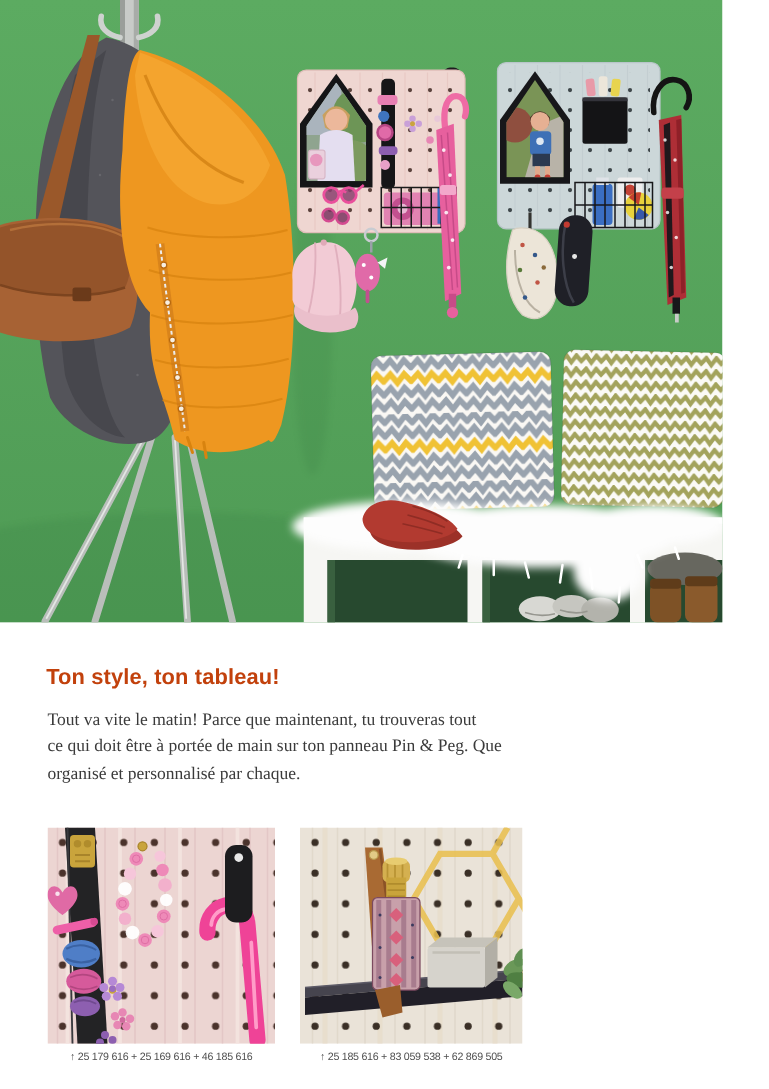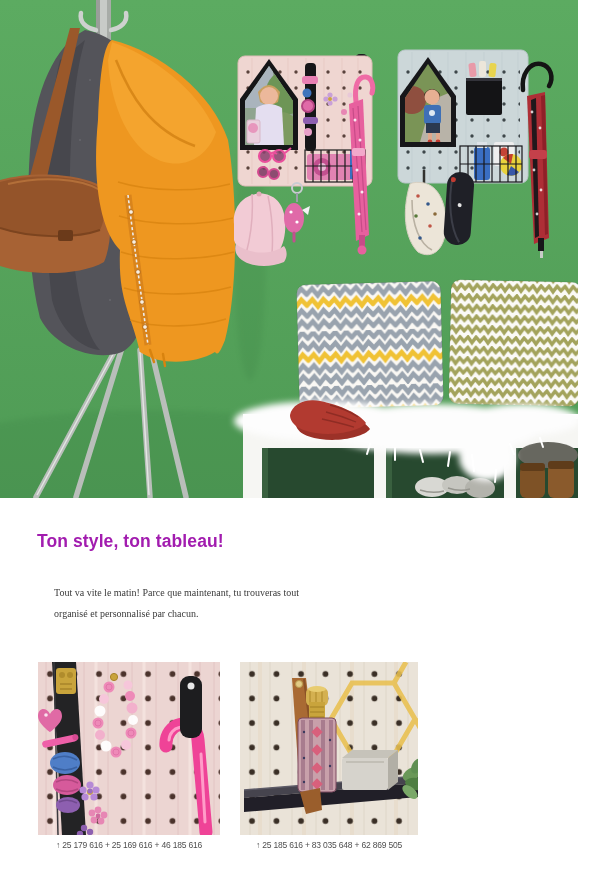--- a/index.html
+++ b/index.html
@@ -2,23 +2,23 @@
 <html><head>
 <meta charset="utf-8">
 <style>
   html,body{margin:0;padding:0;background:#ffffff;}
   body{width:615px;height:871px;font-family:"Liberation Sans",sans-serif;}
   .page{position:relative;width:615px;height:871px;background:#fff;overflow:hidden;}
   .hero{position:absolute;left:0;top:0;width:578px;height:498px;margin:0;}
   .hero svg{display:block;}
   .section-heading{position:absolute;left:37px;top:531px;margin:0;
     font-family:"Liberation Sans",sans-serif;font-weight:bold;font-size:17.5px;
-    letter-spacing:.1px;color:#a21caf;}
-  .intro{position:absolute;left:38px;top:566px;margin:16px;
-    font-family:"Liberation Serif",serif;font-size:10px;color:#3a3a3a;}
+    letter-spacing:.1px;color:#c2410c;}
+  .intro{position:absolute;left:38px;top:566px;margin:0;
+    font-family:"Liberation Serif",serif;font-size:14px;color:#3a3a3a;}
   .intro .line{white-space:nowrap;line-height:21.4px;}
   .detail-photo{position:absolute;top:662px;margin:0;}
   .detail-photo.left{left:38px;width:182px;height:173px;}
   .detail-photo.right{left:240px;width:178px;height:173px;}
   .caption{position:absolute;top:840px;font-size:8.5px;letter-spacing:-.2px;
     color:#4f4f4f;text-align:center;white-space:nowrap;}
   .caption.left{left:38px;width:182px;}
   .caption.right{left:240px;width:178px;}
 </style>
 </head>
@@ -379,21 +379,22 @@
           <rect x="540" y="251" width="3" height="7" fill="#c8ccc8"></rect>
         </g>
       </g>
     </svg>
   </figure>
 
   <h1 class="section-heading">Ton style, ton tableau!</h1>
 
   <div class="intro">
     <div class="line">Tout va vite le matin! Parce que maintenant, tu trouveras tout</div>
-    <div class="line">organisé et personnalisé par chacun.</div>
+    <div class="line">ce qui doit être à portée de main sur ton panneau Pin &amp; Peg. Que</div>
+    <div class="line">organisé et personnalisé par chaque.</div>
   </div>
 
   <figure class="detail-photo left">
     <svg width="182" height="173" viewBox="0 0 182 173">
       <defs>
         <pattern id="holesL" width="24.5" height="24.5" patternUnits="userSpaceOnUse">
           <circle cx="12" cy="12" r="2.9" fill="#4b332c"></circle>
         </pattern>
       </defs>
       <g>
@@ -562,15 +563,15 @@
             <circle cx="64" cy="120" r="1.2"></circle>
         </g>
       </g>
       <g>
         <path d="M60,130 L80,126 L82,148 L66,152 Z" fill="#9a5e2c"></path>
       </g>
     </svg>
   </figure>
 
   <div class="caption left">↑ 25 179 616 + 25 169 616 + 46 185 616</div>
-  <div class="caption right">↑ 25 185 616 + 83 035 648 + 62 869 505</div>
+  <div class="caption right">↑ 25 185 616 + 83 059 538 + 62 869 505</div>
 
 </div>
 
 </body></html>

